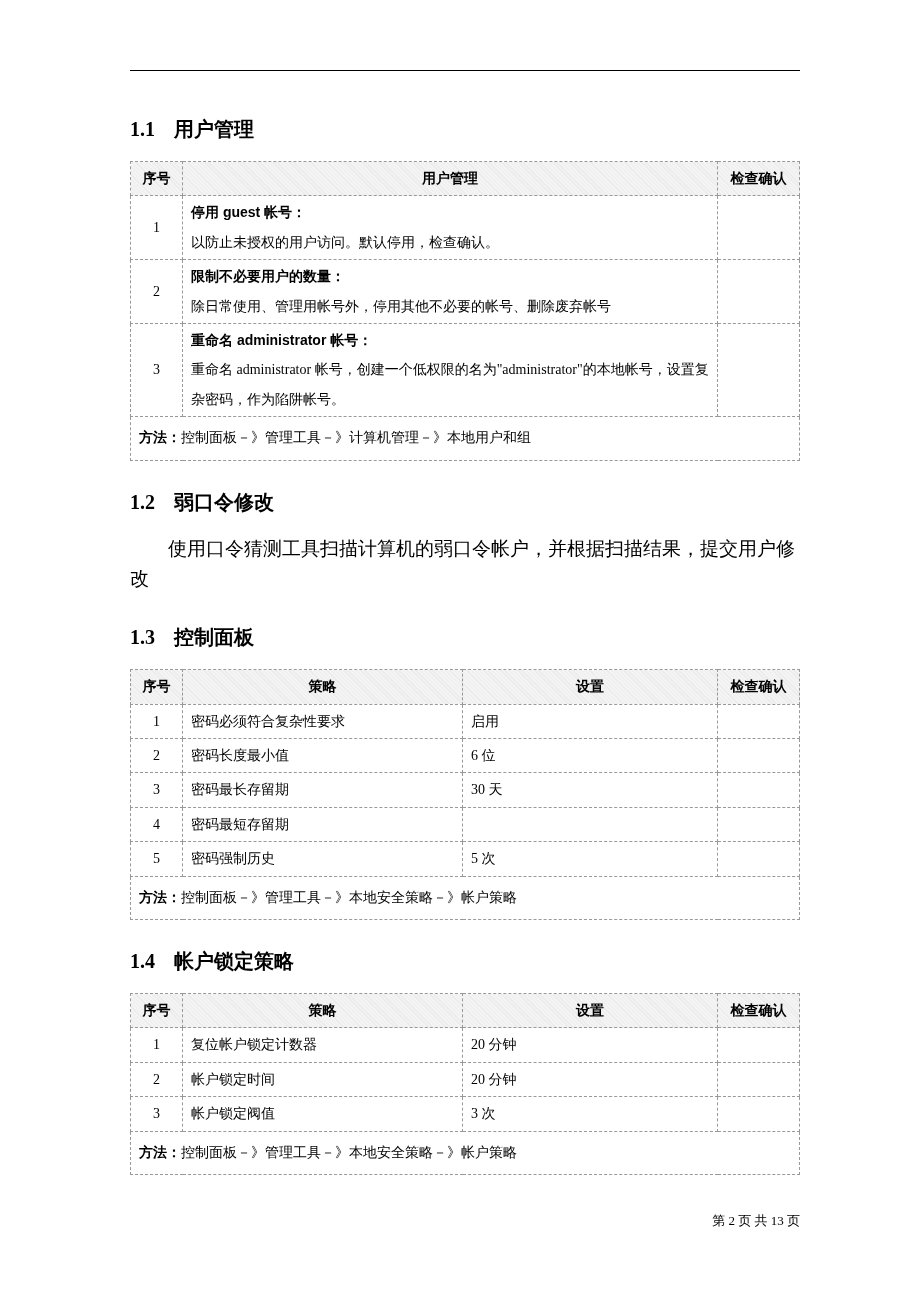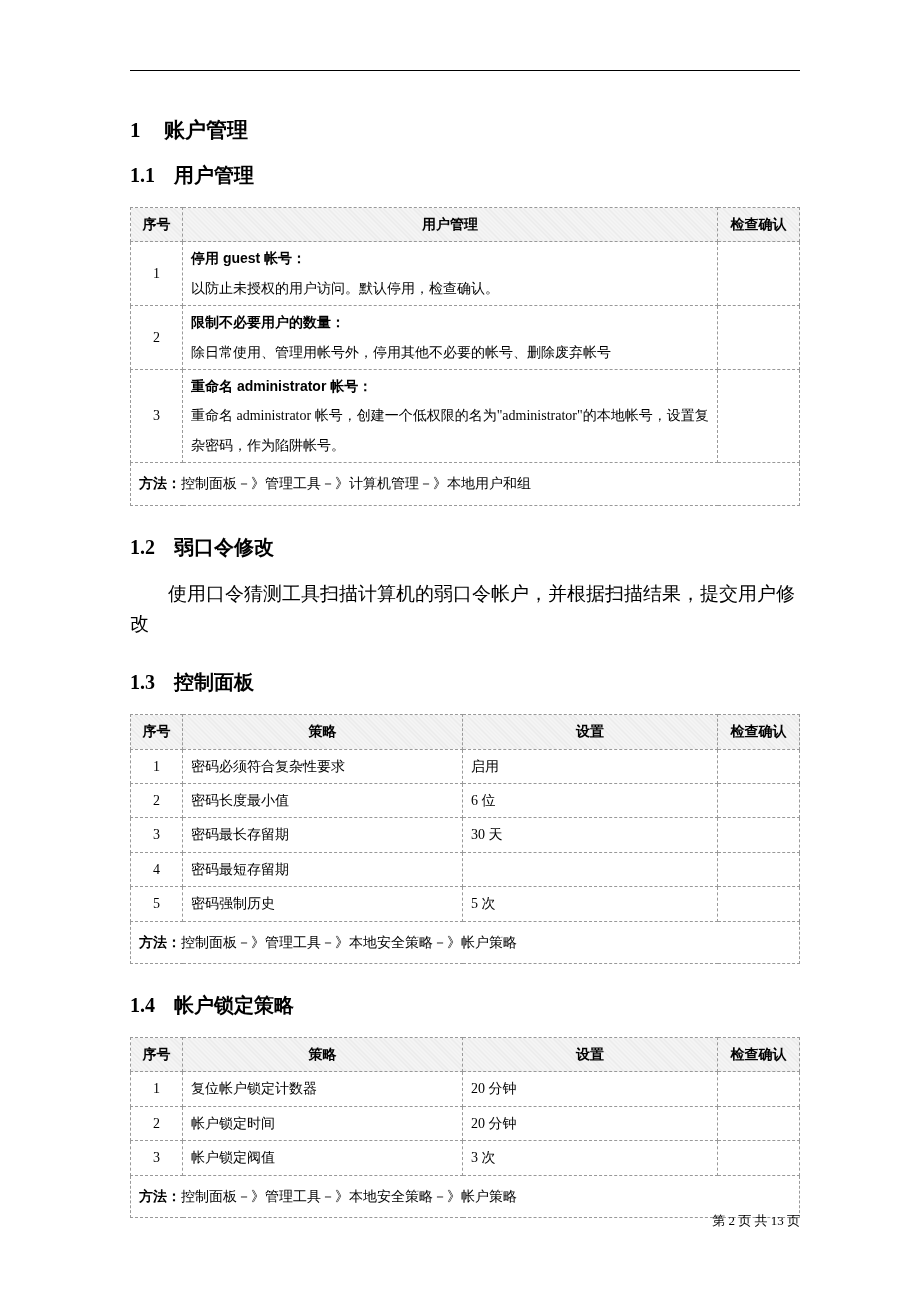--- a/index.html
+++ b/index.html
@@ -69,41 +69,38 @@
     font-family: "SimHei", "黑体", sans-serif;
     font-weight: bold;
     background-image: repeating-linear-gradient(45deg, #f5f5f5 0 2px, #e9e9e9 2px 3px);
   }
   table tr td:first-child {
     font-family: "Times New Roman", serif;
   }
   .method-row td {
     padding: 6px 8px;
   }
-  .method-label { font-family: Liberation Sans, sans-serif; font-weight: bold; }
+  .method-label { font-family: Liberation Mono, monospace; font-weight: bold; }
   .bold-title { font-family: "SimHei", "黑体", sans-serif; font-weight: bold; }
   .page-num {
     position: absolute;
     bottom: 72px;
     right: 120px;
     font-size: 13px;
     font-family: "SimSun", serif;
   }
   .page-num .latin { font-family: "Times New Roman", serif; }
   .sec-gap { height: 12px; }
 </style>
 </head>
 <body>
 
 <div class="page">
   <div class="top-line"></div>
 
-  <h1>
-    <span class="num">1</span><span>账户管理</span>
-  </h1>
 
   <h2>
     <span class="num">1.1</span><span>用户管理</span>
   </h2>
 
   <table>
     <colgroup>
         <col style="width:52px">
         <col>
         <col style="width:82px">

